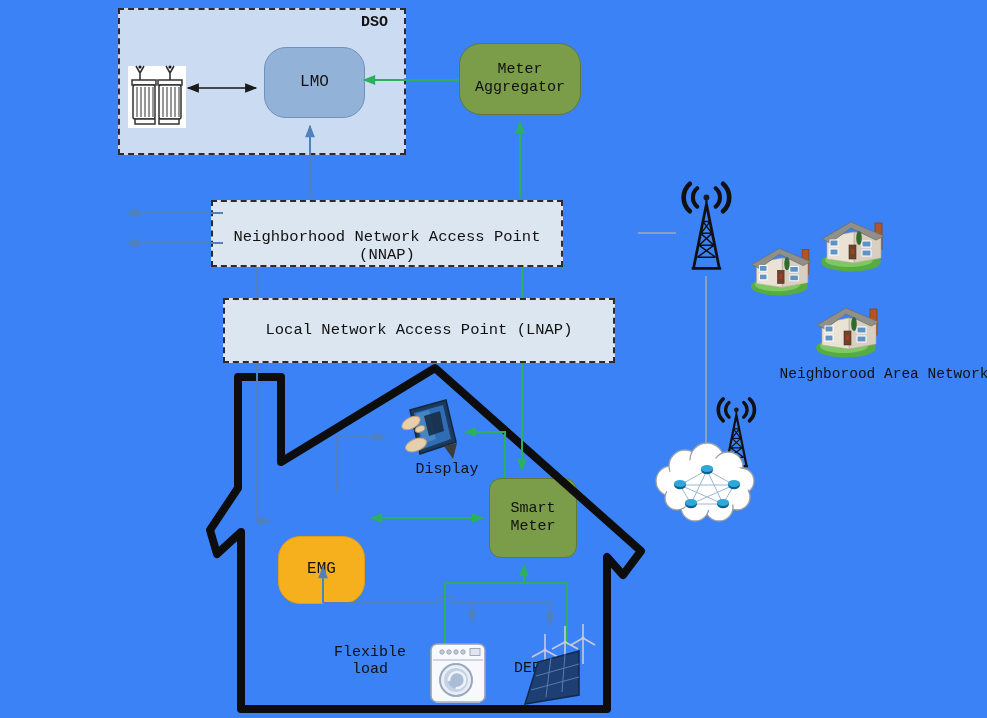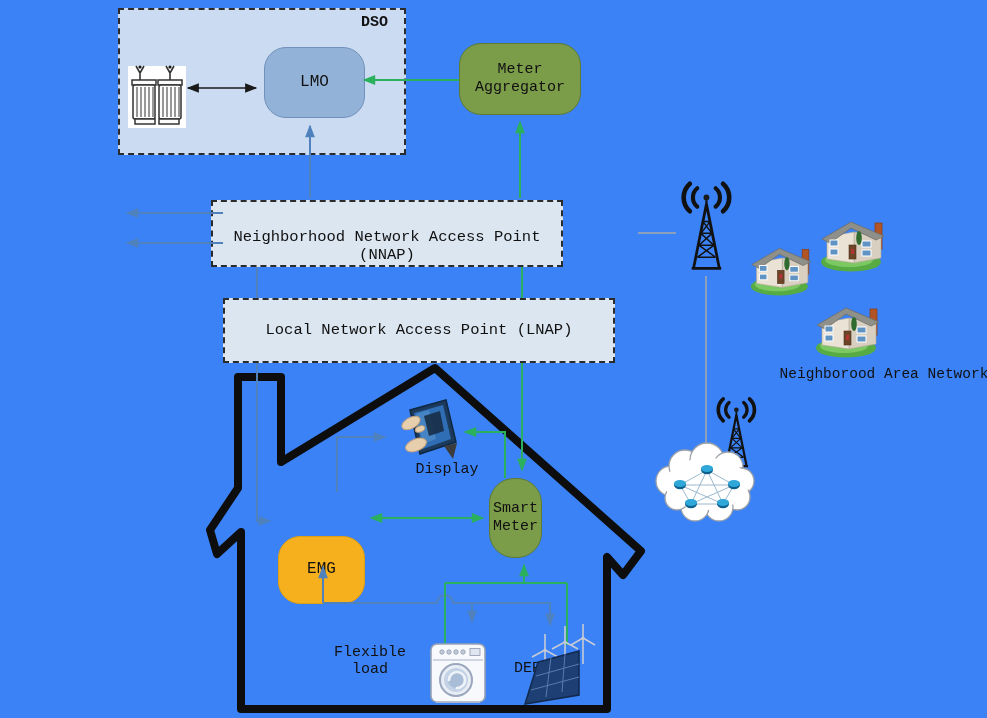--- a/index.html
+++ b/index.html
@@ -51,21 +51,21 @@
   </div>
 
   <div class="box dashed-panel nap" style="left:223px;top:298px;width:392px;height:65px;">
     <span>Local Network Access Point (LNAP)</span>
   </div>
 
   <div class="box rounded amber" style="left:278px;top:492px;width:87px;height:68px;">
     <span>EMG</span>
   </div>
 
-  <div class="box rounded olive" style="left:489px;top:478px;width:53px;height:80px;border-radius:25px;">
+  <div class="box rounded olive" style="left:489px;top:478px;width:88px;height:80px;border-radius:12px;">
     <span style="width:52px;">Smart Meter</span>
   </div>
 
   <div class="lbl" style="left:402px;top:461px;width:90px;">Display</div>
   <div class="lbl" style="left:330px;top:644px;width:80px;">Flexible load</div>
   <div class="lbl" style="left:495px;top:660px;width:46px;text-align:right;">DER</div>
   <div class="lbl" style="left:778px;top:366px;width:212px;font-size:14.5px;">Neighborood Area Network</div>
 
   <svg class="layer" width="987" height="718" viewBox="0 0 987 718">
     <defs>

